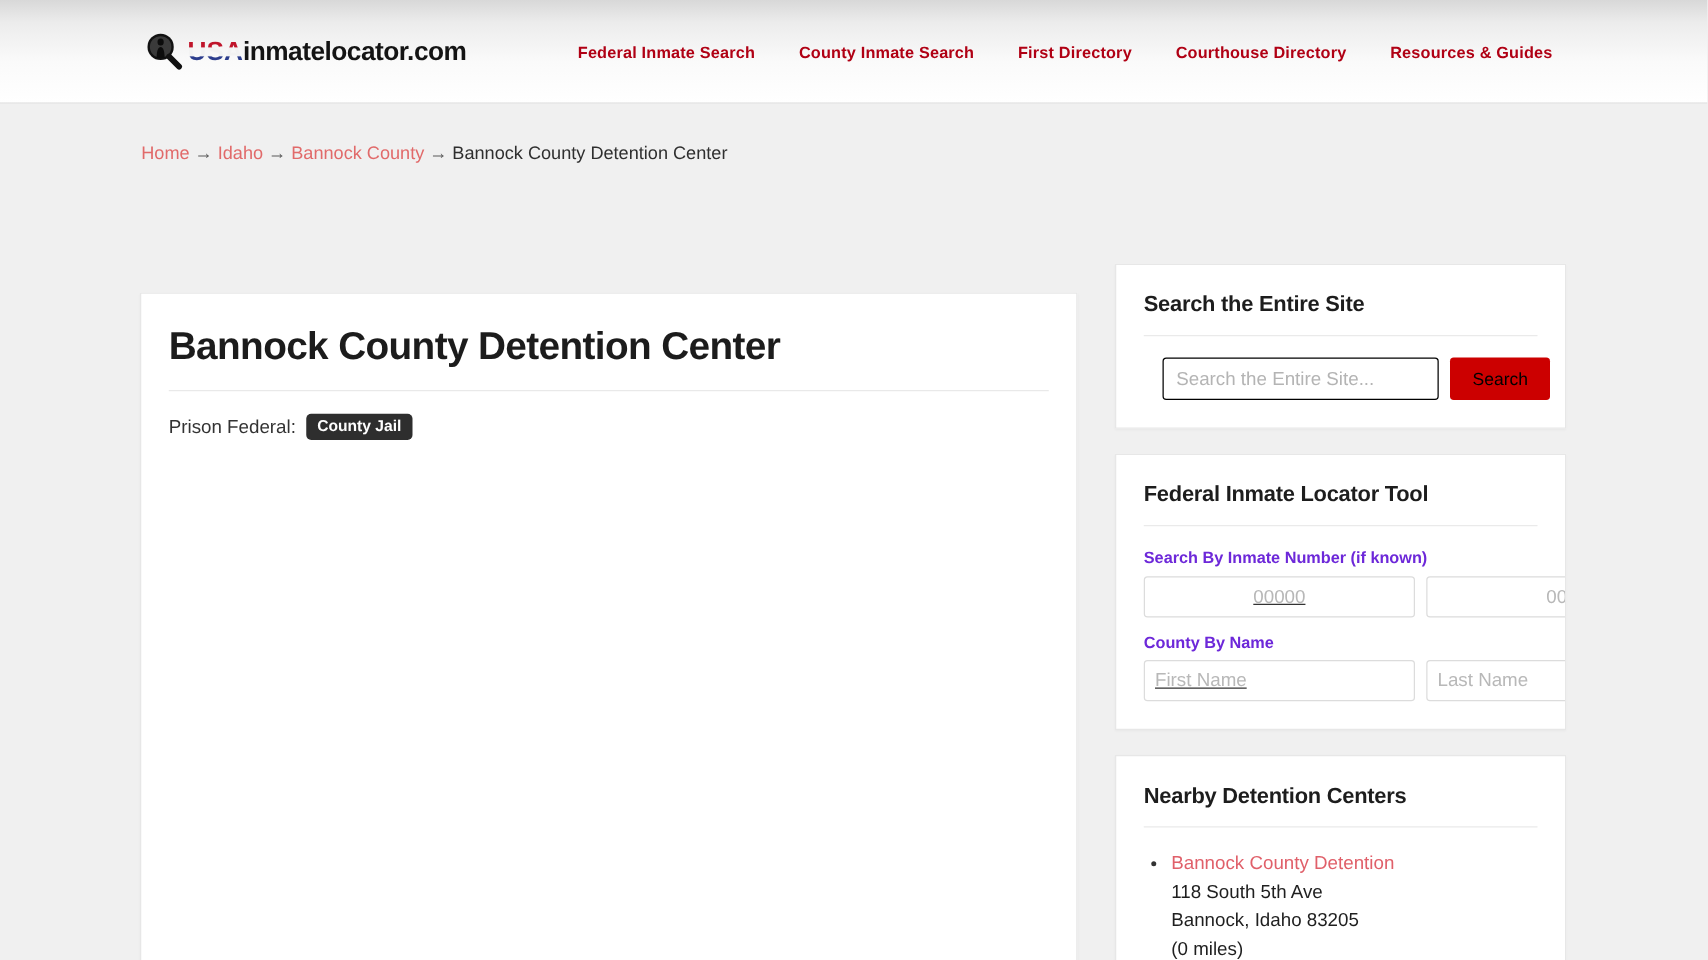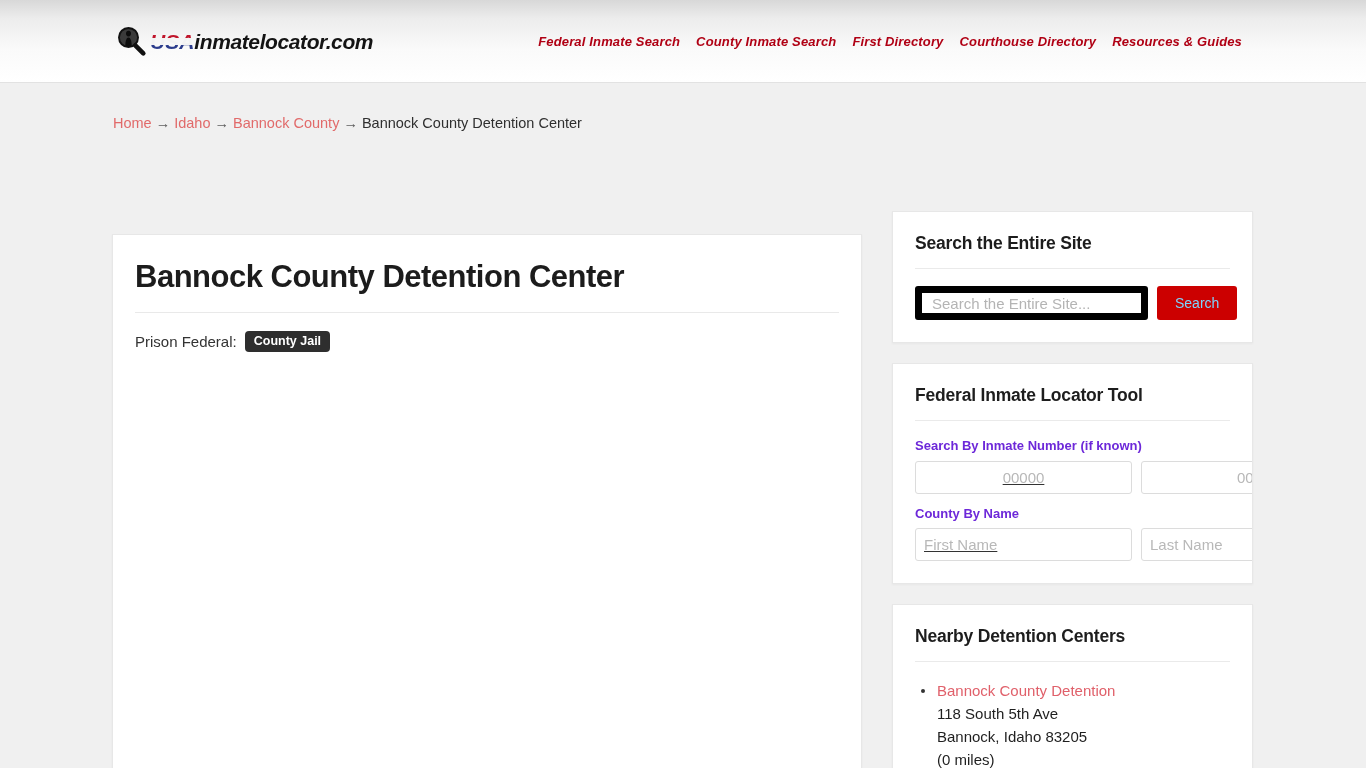--- a/index.html
+++ b/index.html
@@ -19,21 +19,20 @@
     width: 1366px;
     height: 83px;
     background: linear-gradient(to bottom, #d8d8d8 0%, #ececec 22%, #fafafa 60%, #ffffff 100%);
     border-bottom: 1px solid #e2e2e2;
   }
   .header-inner {
     width: 1366px;
     height: 82px;
     display: flex;
     align-items: center;
-    font-style: italic;
   }
 
   .logo {
     display: flex;
     align-items: center;
     margin-left: 114px;
     height: 40px;
     text-decoration: none;
     white-space: nowrap;
   }
@@ -51,21 +50,21 @@
     line-height: 1;
   }
   .logo-usa { letter-spacing: 0px; }
   .logo-rest { color: #141414; }
 
   .main-nav {
     margin-left: auto;
     margin-right: 124px;
     display: flex;
     align-items: flex-end;
-    gap: 16px;
+    gap: 35px;
   }
   .main-nav a {
     color: #b00014;
     font-size: 13px;
     font-weight: 700;
     text-decoration: none;
     letter-spacing: 0.15px;
     white-space: nowrap;
   }
 
@@ -163,33 +162,34 @@
     height: 1px;
     background: #eaeaea;
     margin-bottom: 17px;
   }
 
   
   .search-row { display: flex; align-items: stretch; gap: 9px; }
   #site-search-input {
     flex: 1 1 auto;
     height: 34px;
-    border: 7px solid #000000;
+    border: 1px solid #000000;
     border-radius: 3px;
     padding: 0 10px;
     font-size: 15px;
     font-family: "Liberation Sans", sans-serif;
     color: #333;
     background: #fff;
     outline: none;
+    margin-left: 15px;
   }
   #site-search-input::placeholder { color: #b4b4b4; }
   .btn-red {
     background: #cc0000;
-    color: #7dd3fc;
+    color: #000000;
     border: none;
     border-radius: 3px;
     font-size: 14px;
     font-family: "Liberation Sans", sans-serif;
     cursor: pointer;
     padding: 0 18px;
     height: 34px;
     line-height: 34px;
     white-space: nowrap;
   }

